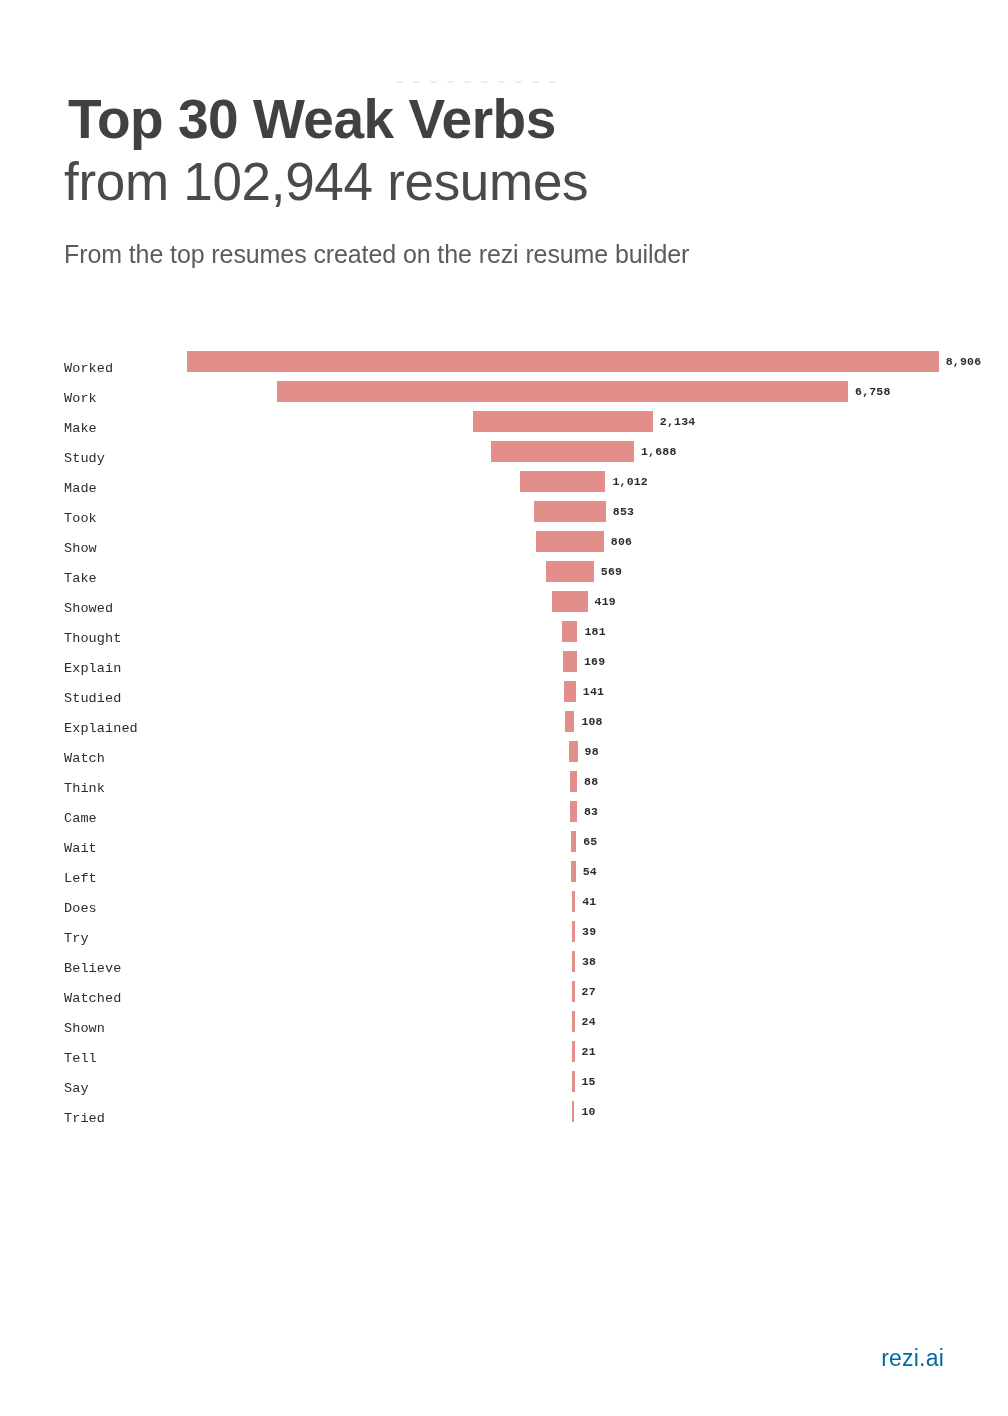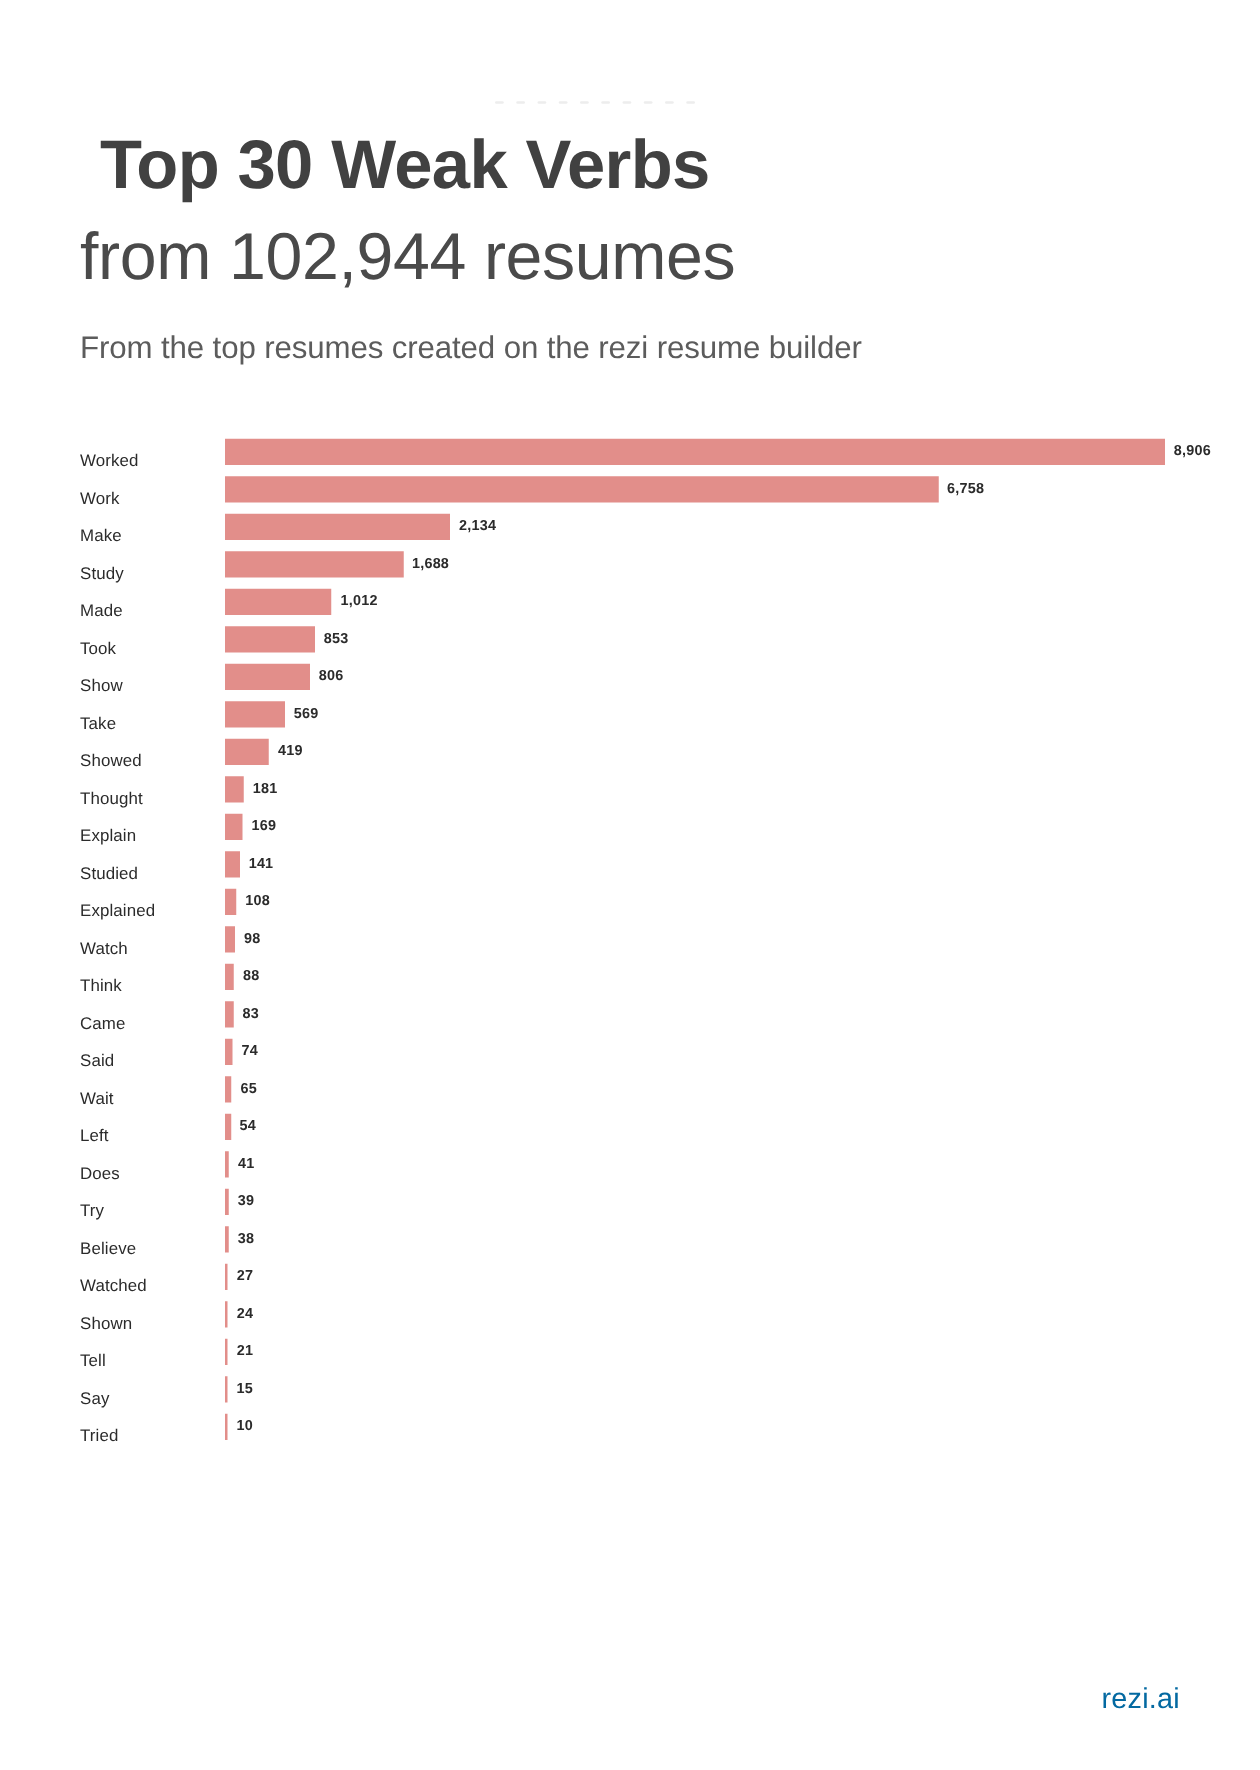--- a/index.html
+++ b/index.html
@@ -48,21 +48,21 @@
     left: 64px;
     top: 86px;
     width: 880px;
   }
   .title-line1 {
     font-size: 55px;
     font-weight: bold;
     color: #414141;
     letter-spacing: -0.5px;
     line-height: 1.06;
-    margin: 16px;
+    margin: 4px;
     white-space: nowrap;
   }
   .title-line2 {
     font-size: 53px;
     font-weight: normal;
     color: #4a4a4a;
     letter-spacing: -0.3px;
     line-height: 1.12;
     margin: 0;
     white-space: nowrap;
@@ -76,20 +76,21 @@
     letter-spacing: -0.1px;
     white-space: nowrap;
   }
 
   
   .chart {
     position: absolute;
     left: 0;
     top: 346px;
     width: 1008px;
+    font-family: Liberation Mono, monospace;
   }
   .row {
     position: relative;
     height: 30px;
     display: flex;
     align-items: center;
   }
   .row-label {
     position: absolute;
     left: 0;
@@ -105,25 +106,26 @@
   .row-label-inner {
     display: block;
     position: absolute;
     left: 64px;
     right: auto;
     text-align: left;
     width: 100px;
   }
   .bar-area {
     position: absolute;
-    left: 180px;
+    left: 168px;
     right: 8px;
     height: 30px;
     display: flex;
     align-items: center;
+    justify-content: center;
   }
   .bar {
     height: 21px;
     background: #e28e8a;
     flex: 0 0 auto;
   }
   .bar-value {
     font-size: 11.5px;
     font-weight: bold;
     color: #2b2b2b;
@@ -306,29 +308,20 @@
         <div class="row-label">
           <span class="row-label-inner">Came</span>
         </div>
         <div class="bar-area">
           <div class="bar" style="width: 7.01px; background: rgb(226, 142, 138);"></div>
           <span class="bar-value">83</span>
         </div>
       </div>
       <div class="row">
         <div class="row-label">
-          <span class="row-label-inner">Said</span>
-        </div>
-        <div class="bar-area">
-          <div class="bar" style="width: 6.25px; background: rgb(226, 142, 138);"></div>
-          <span class="bar-value">74</span>
-        </div>
-      </div>
-      <div class="row">
-        <div class="row-label">
           <span class="row-label-inner">Wait</span>
         </div>
         <div class="bar-area">
           <div class="bar" style="width: 5.49px; background: rgb(226, 142, 138);"></div>
           <span class="bar-value">65</span>
         </div>
       </div>
       <div class="row">
         <div class="row-label">
           <span class="row-label-inner">Left</span>

